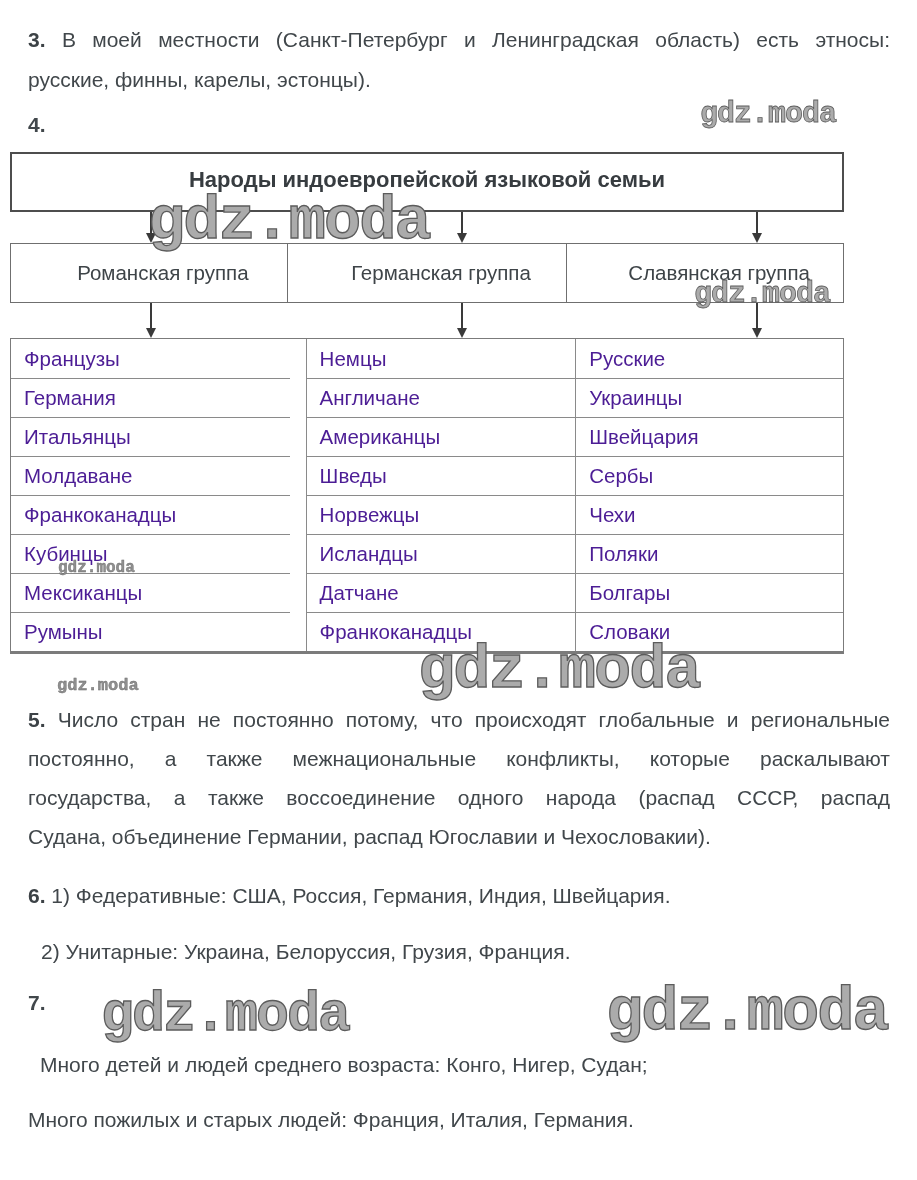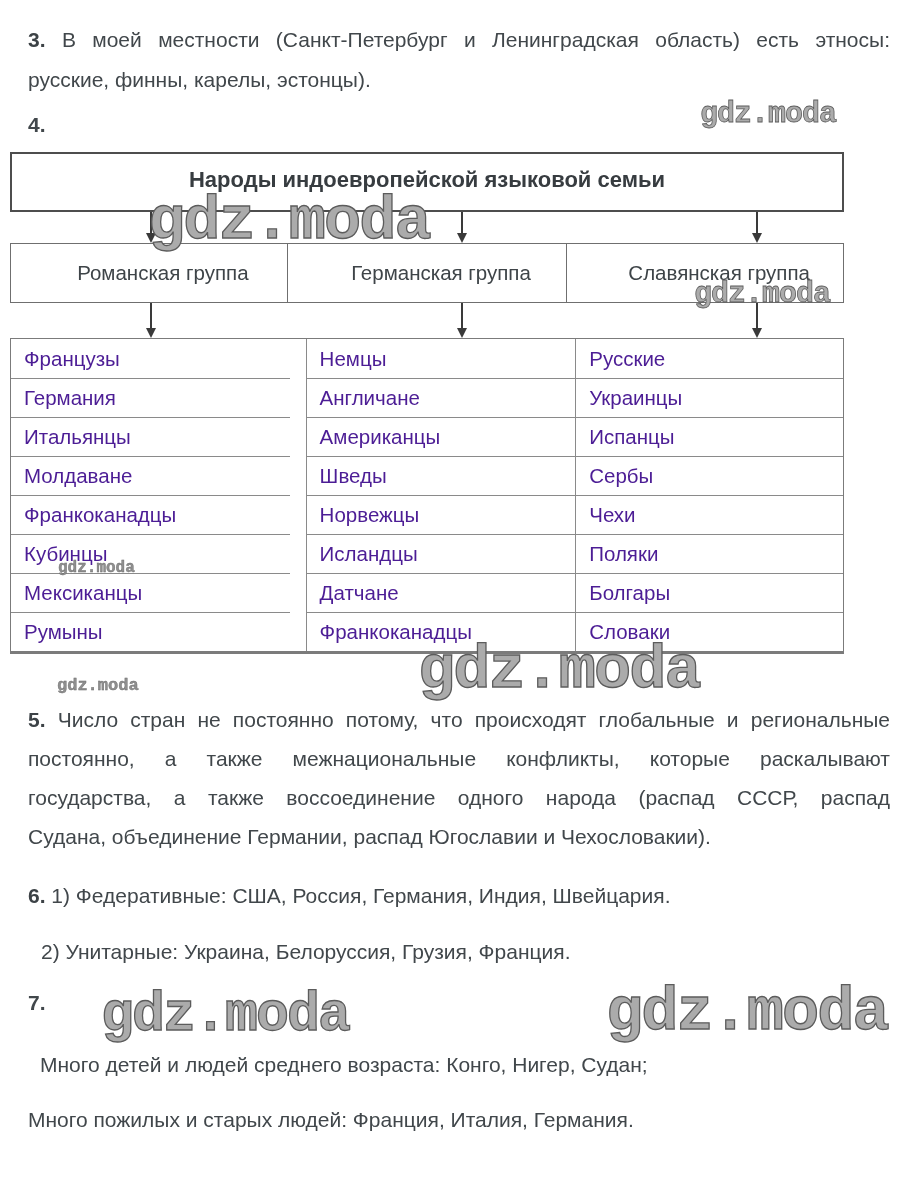--- a/index.html
+++ b/index.html
@@ -141,21 +141,21 @@
         <div class="tcell c3">Русские</div>
       </div>
       <div class="trow">
         <div class="tcell c1">Германия</div>
         <div class="tcell c2">Англичане</div>
         <div class="tcell c3">Украинцы</div>
       </div>
       <div class="trow">
         <div class="tcell c1">Итальянцы</div>
         <div class="tcell c2">Американцы</div>
-        <div class="tcell c3">Испанцы</div>
+        <div class="tcell c3">Швейцария</div>
       </div>
       <div class="trow">
         <div class="tcell c1">Молдаване</div>
         <div class="tcell c2">Шведы</div>
         <div class="tcell c3">Сербы</div>
       </div>
       <div class="trow">
         <div class="tcell c1">Франкоканадцы</div>
         <div class="tcell c2">Норвежцы</div>
         <div class="tcell c3">Чехи</div>

